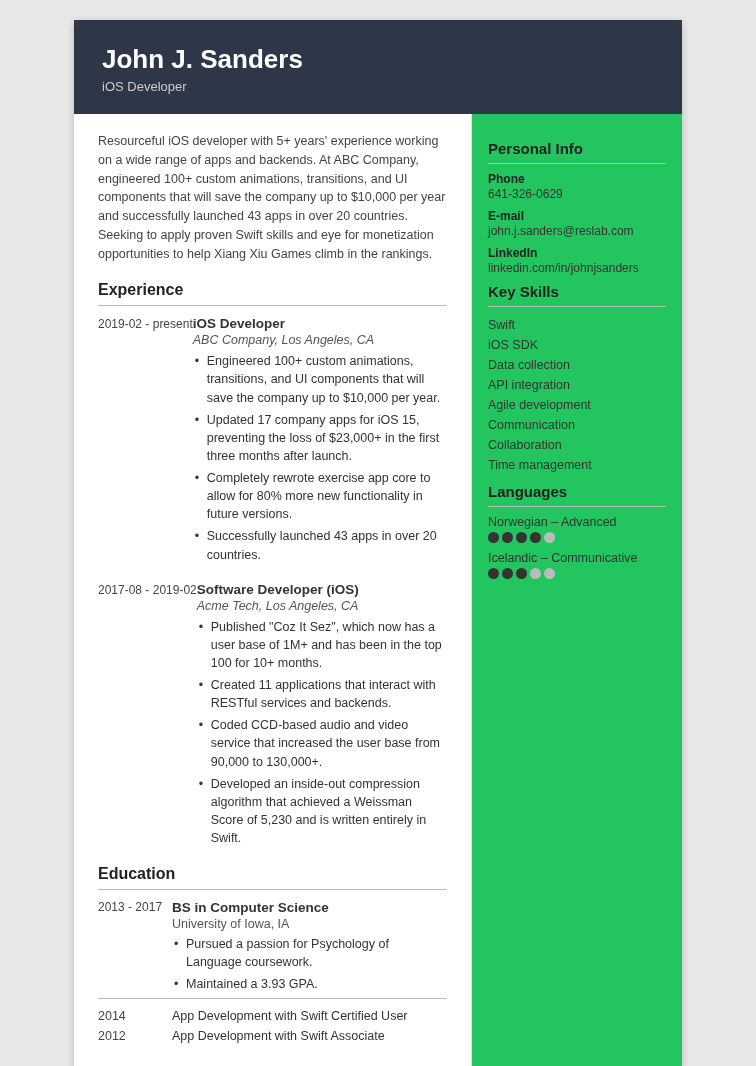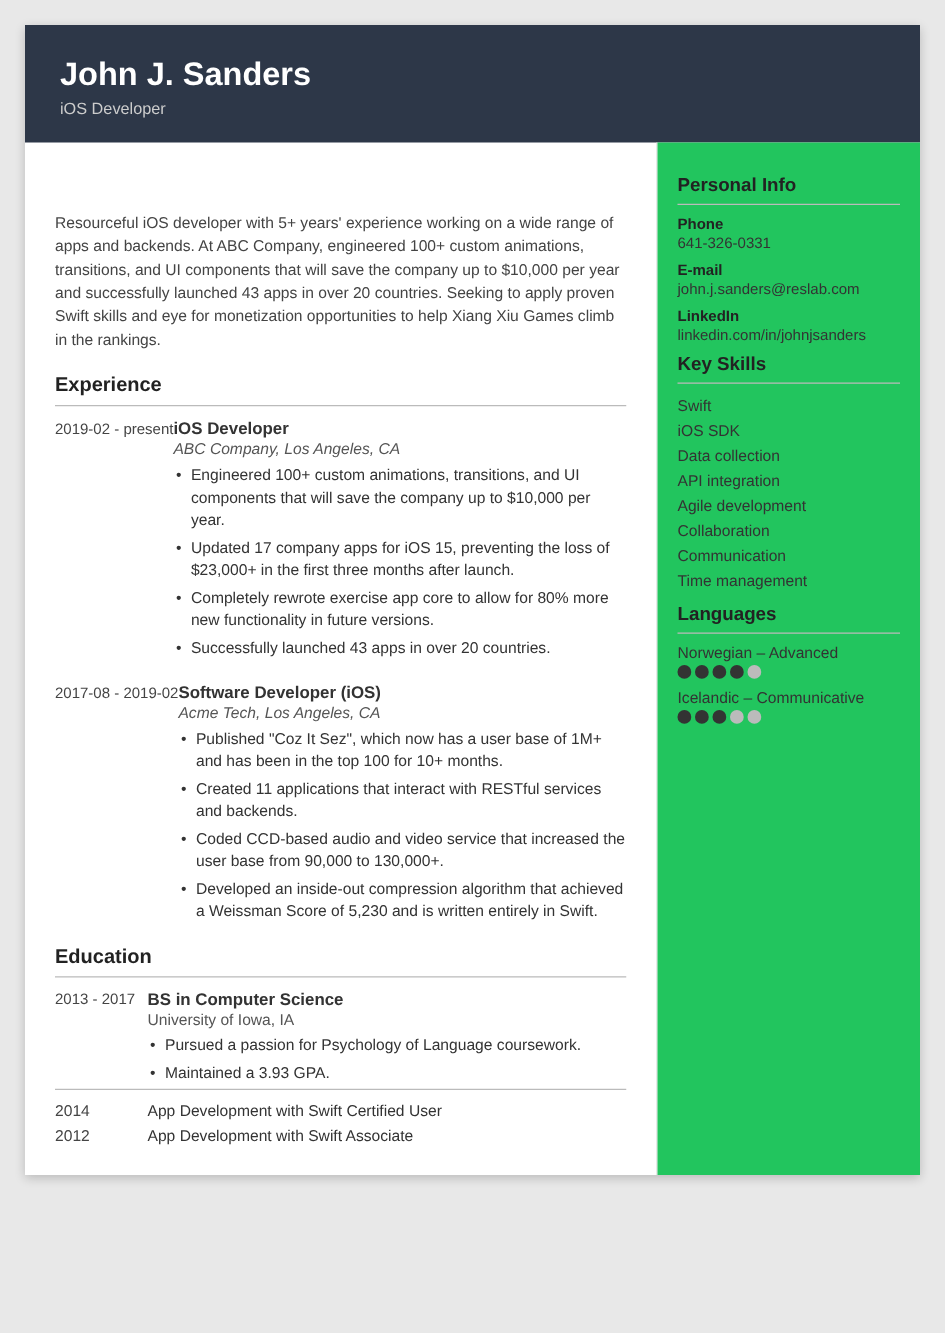--- a/index.html
+++ b/index.html
@@ -6,21 +6,21 @@
     body {
       font-family: Arial, sans-serif;
       font-size: 13px;
       color: #333;
       background: #e8e8e8;
       display: flex;
       justify-content: center;
       padding: 20px;
     }
     .resume {
-      width: 716px;
+      width: 608px;
       background: #fff;
       box-shadow: 0 2px 8px rgba(0,0,0,0.2);
     }
     .header {
       background: #2d3748;
       color: #fff;
       padding: 24px 28px 20px 28px;
     }
     .header h1 {
       font-size: 26px;
@@ -43,21 +43,20 @@
     .side-col {
       width: 210px;
       padding: 18px 16px;
       background: #22c55e;
     }
     .summary {
       font-size: 12.5px;
       line-height: 1.5;
       margin-bottom: 18px;
       color: #444;
-      margin-top: 37px;
     }
     .section-title {
       font-size: 16px;
       font-weight: bold;
       color: #222;
       margin-bottom: 6px;
       margin-top: 10px;
     }
     .section-divider {
       border: none;
@@ -276,38 +275,38 @@
           </div>
       </div>
     </div>
 
     <div class="side-col">
 
       <div>
         <div class="side-section-title">Personal Info</div>
         <hr class="side-divider">
         <div class="info-label">Phone</div>
-        <div class="info-value">641-326-0331</div>
+        <div class="info-value">641-326-0629</div>
         <div class="info-label">E-mail</div>
         <div class="info-value">john.j.sanders@reslab.com</div>
         <div class="info-label">LinkedIn</div>
         <div class="info-value">linkedin.com/in/johnjsanders</div>
       </div>
 
       <div>
         <div class="side-section-title">Key Skills</div>
         <hr class="side-divider">
         <div id="skills-list">
             <div class="skill-item">Swift</div>
             <div class="skill-item">iOS SDK</div>
             <div class="skill-item">Data collection</div>
             <div class="skill-item">API integration</div>
             <div class="skill-item">Agile development</div>
+            <div class="skill-item">Communication</div>
             <div class="skill-item">Collaboration</div>
-            <div class="skill-item">Communication</div>
             <div class="skill-item">Time management</div>
           </div>
       </div>
 
       <div>
         <div class="side-section-title">Languages</div>
         <hr class="side-divider">
         <div id="languages-list">
             <div class="lang-item">
               <div class="lang-name">Norwegian – Advanced</div>

